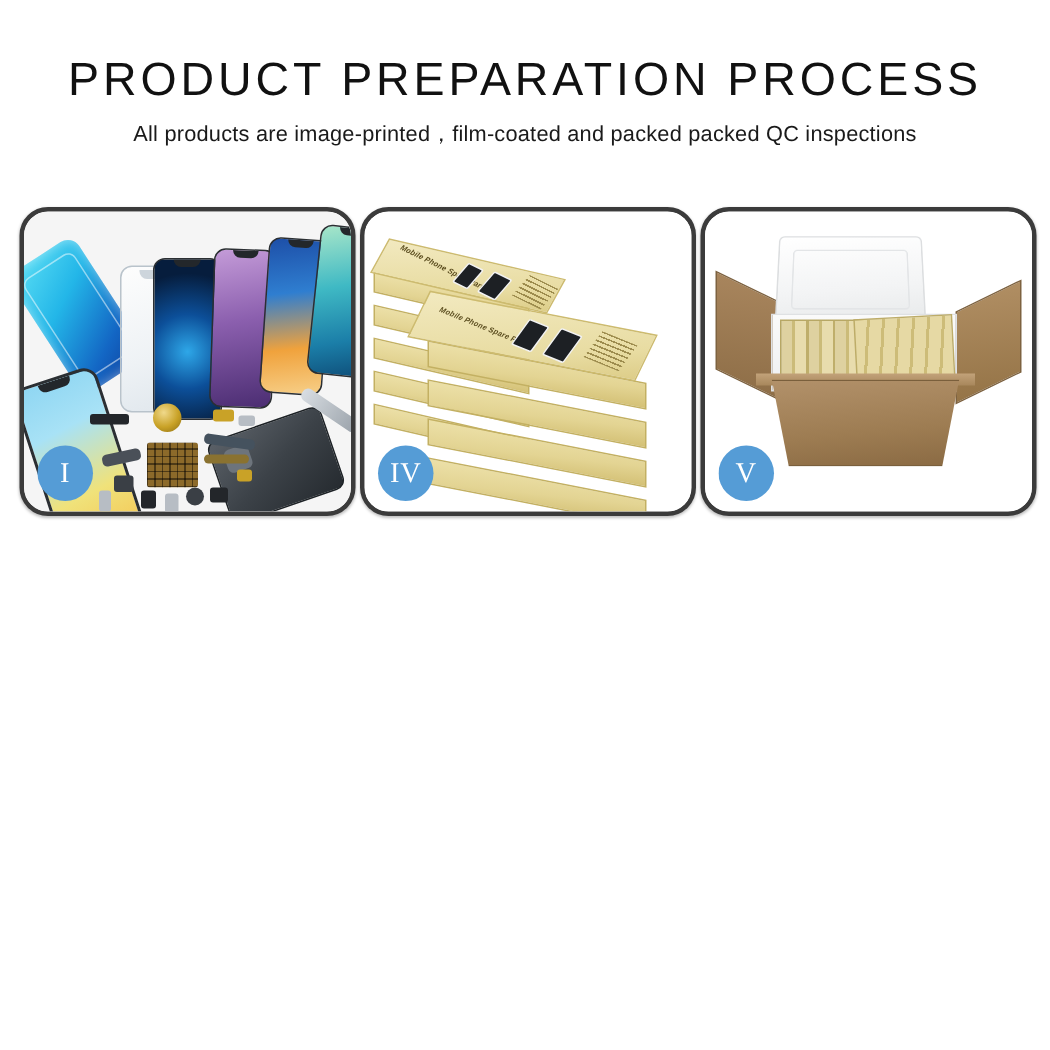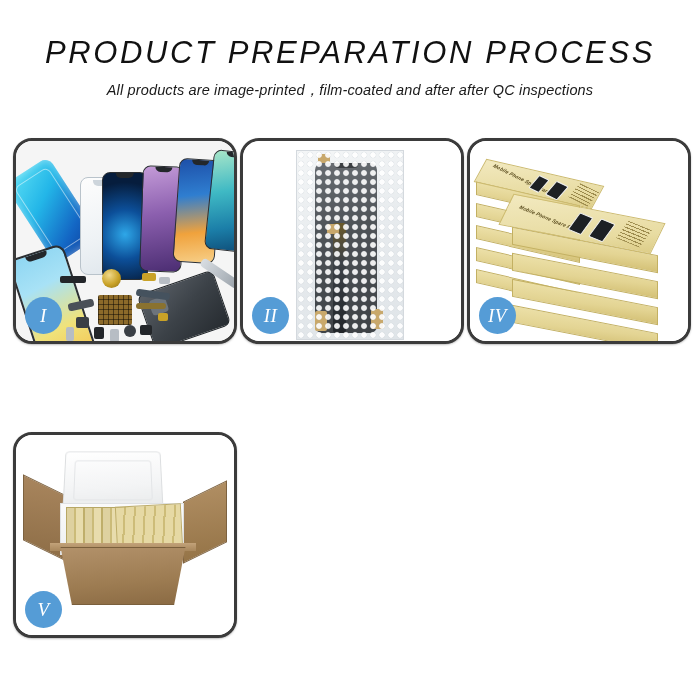--- a/index.html
+++ b/index.html
@@ -11,21 +11,20 @@
     background: #ffffff;
     font-family: "Liberation Sans", sans-serif;
     overflow: hidden;
   }
 
   .page {
     position: relative;
     width: 700px;
     height: 700px;
     background: #ffffff;
-    font-style: italic;
   }
 
   
   .header {
     position: absolute;
     top: 34px;
     left: 0;
     width: 700px;
     text-align: center;
   }
@@ -376,21 +375,21 @@
   }
   .c6-tape{ position:absolute; background:#9b7f55; border-radius:1px; }
 </style>
 </head>
 <body>
 
 <div class="page">
 
   <div class="header">
     <div class="title">PRODUCT PREPARATION PROCESS</div>
-    <div class="subtitle">All products are image-printed，film-coated and after after QC inspections</div>
+    <div class="subtitle">All products are image-printed，film-coated and packed packed QC inspections</div>
   </div>
 
   <div class="grid">
 
     <div class="panel">
       <div class="panel-photo">
         <div class="p1-bg"></div>
 
         <div class="adh"></div>
         <div class="glassplate"></div>
@@ -417,35 +416,20 @@
         <div class="chip dark" style="left:78px;top:186px;width:10px;height:12px;"></div>
         <div class="chip silver" style="left:94px;top:188px;width:9px;height:13px;border-radius:2px;"></div>
         <div class="chip" style="left:108px;top:184px;width:12px;height:12px;border-radius:50%;"></div>
         <div class="chip dark" style="left:124px;top:184px;width:12px;height:10px;"></div>
         <div class="chip silver" style="left:50px;top:186px;width:8px;height:14px;"></div>
         <div class="chip gold" style="left:142px;top:172px;width:10px;height:8px;"></div>
       </div>
       <div class="badge">I</div>
     </div>
 
-    <div class="panel">
-      <div class="panel-photo">
-        <div class="p2-bg"></div>
-        <div class="bubblepack">
-          <div class="innerpart"></div>
-          <div class="innerflex"></div>
-          <div class="tab-gold" style="left:21px;top:3px;width:12px;height:9px;"></div>
-          <div class="tab-gold" style="left:30px;top:73px;width:12px;height:10px;"></div>
-          <div class="tab-gold" style="left:18px;top:160px;width:12px;height:20px;"></div>
-          <div class="tab-gold" style="left:74px;top:158px;width:12px;height:20px;"></div>
-          <div class="bubbletex"></div>
-        </div>
-      </div>
-      <div class="badge">II</div>
-    </div>
 
 
     <div class="panel">
       <div class="panel-photo">
         <div class="p4-bg"></div>
         <div class="stack">
 
           <div class="ybox" style="left:0px;top:36px;width:104px;height:14px;transform:skewY(13deg);"></div>
           <div class="ybox" style="left:0px;top:58px;width:104px;height:14px;transform:skewY(13deg);"></div>
           <div class="ybox" style="left:0px;top:80px;width:104px;height:14px;transform:skewY(13deg);"></div>

